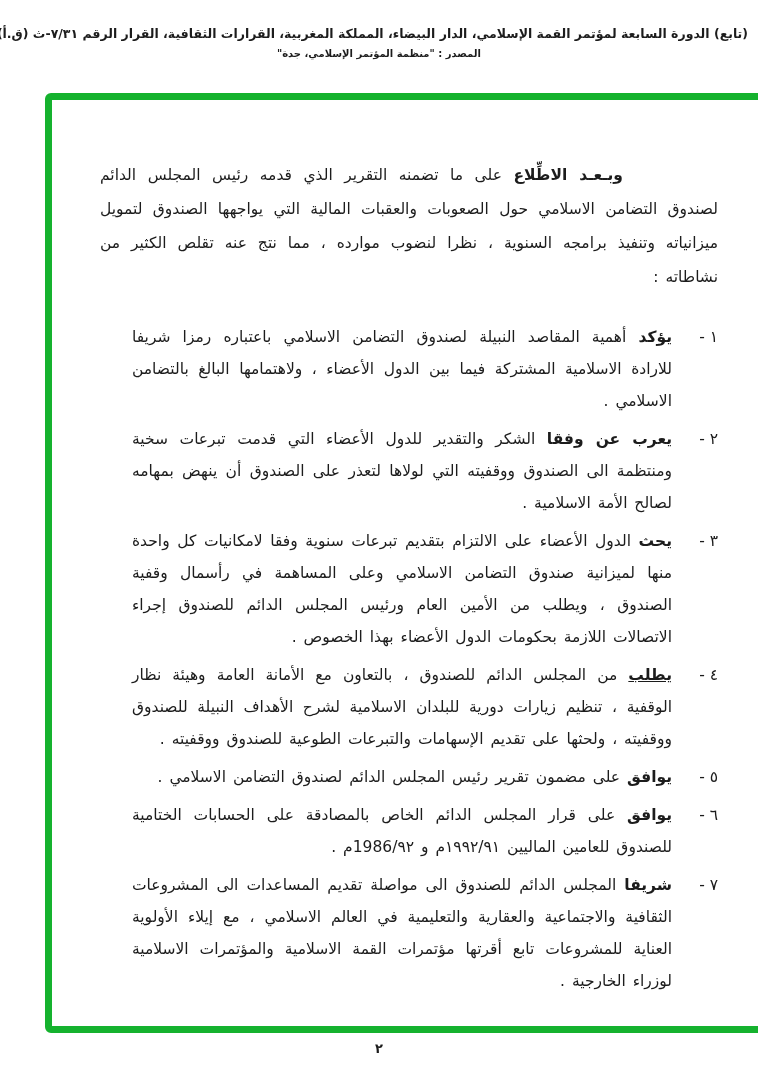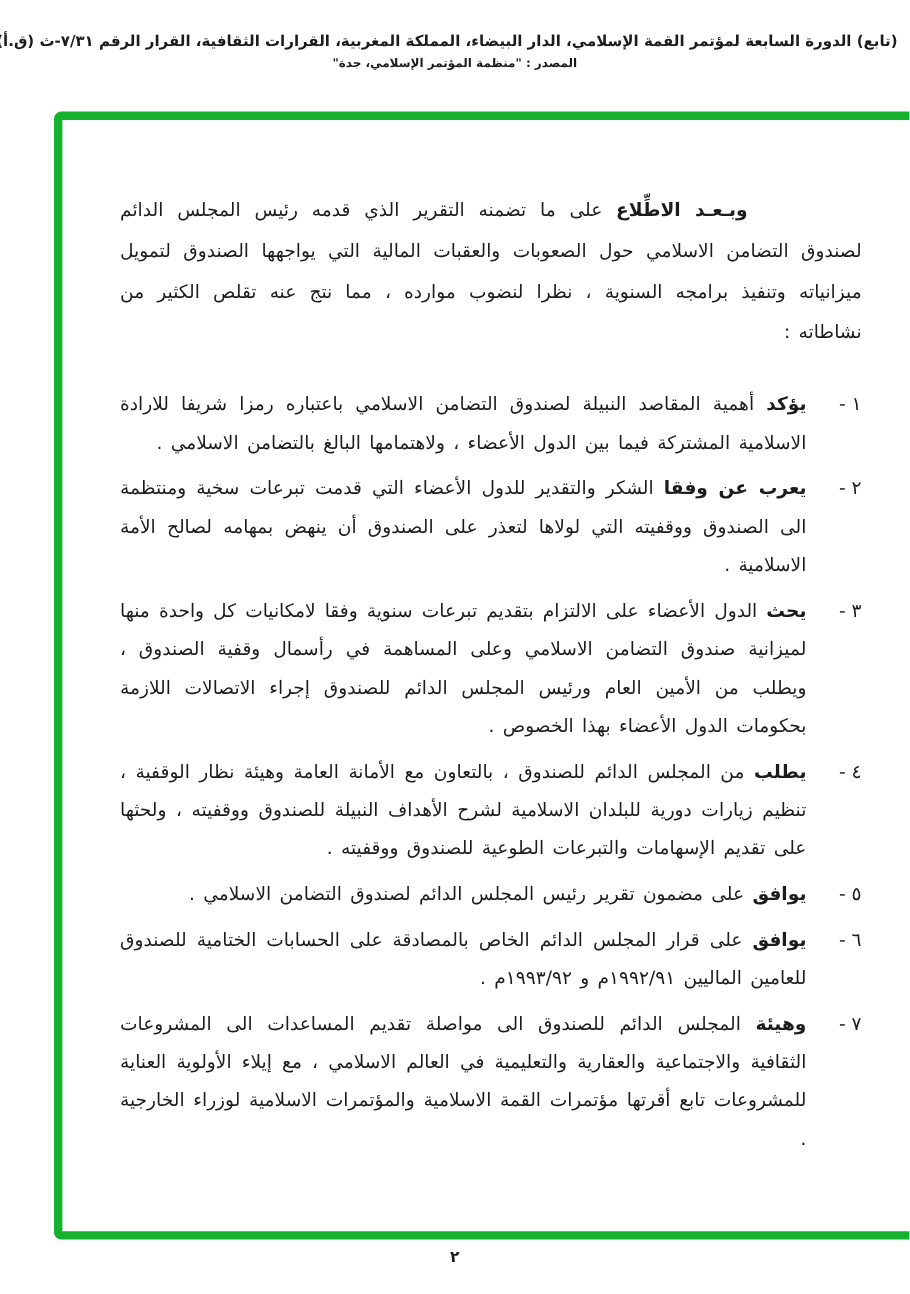--- a/index.html
+++ b/index.html
@@ -18,23 +18,23 @@
     position:absolute;top:0;left:0;right:0;bottom:0;
     padding:58px 50px 0 48px;direction:rtl;unicode-bidi:embed;
   }
   .intro{
     font-size:15.5px;line-height:34px;text-align:justify;text-indent:95px;
     word-spacing:2px;margin:0;
   }
   .clause-list{margin-top:27px;}
   .clause{display:flex;direction:rtl;margin-bottom:6px;font-size:15.5px;line-height:32px;}
   .clause .num{flex:0 0 46px;white-space:nowrap;}
-  .clause .txt{flex:1;text-align:justify;word-spacing:2px;}
+  .clause .txt{flex:1;text-align:justify;word-spacing:2px;margin-left:32px;}
   .lead{font-weight:bold;}
-  .lead.u{}
+  .lead.u{text-decoration:underline;}
   .pagenum{position:absolute;left:0;right:0;top:1041px;text-align:center;font-size:13px;font-weight:bold;}
 </style>
 </head>
 <body>
 
 <div class="page">
 
   <div class="doc-header">
     <div class="line1">(تابع) الدورة السابعة لمؤتمر القمة الإسلامي، الدار البيضاء، المملكة المغربية، القرارات الثقافية، القرار الرقم ٧/٣١-ث (ق.أ)</div>
     <div class="line2">المصدر :  "منظمة المؤتمر الإسلامي، جدة"</div>
@@ -67,26 +67,26 @@
           <span class="txt"><span class="lead u">يطلب</span><span> من المجلس الدائم للصندوق ، بالتعاون مع الأمانة العامة وهيئة نظار الوقفية ، تنظيم زيارات دورية للبلدان الاسلامية لشرح الأهداف النبيلة للصندوق ووقفيته ، ولحثها على تقديم الإسهامات والتبرعات الطوعية للصندوق ووقفيته .</span></span>
         </div>
 
         <div class="clause">
           <span class="num">٥ -</span>
           <span class="txt"><span class="lead">يوافق</span><span> على مضمون تقرير رئيس المجلس الدائم لصندوق التضامن الاسلامي .</span></span>
         </div>
 
         <div class="clause">
           <span class="num">٦ -</span>
-          <span class="txt"><span class="lead">يوافق</span><span> على قرار المجلس الدائم الخاص بالمصادقة على الحسابات الختامية للصندوق للعامين الماليين ١٩٩٢/٩١م و ١٩٩٣/٩٢م .</span></span>
+          <span class="txt"><span class="lead">يوافق</span><span> على قرار المجلس الدائم الخاص بالمصادقة على الحسابات الختامية للصندوق للعامين الماليين ١٩٩٢/٩١م و 1986/٩٢م .</span></span>
         </div>
 
         <div class="clause">
           <span class="num">٧ -</span>
-          <span class="txt"><span class="lead">وهيئة</span><span> المجلس الدائم للصندوق الى مواصلة تقديم المساعدات الى المشروعات الثقافية والاجتماعية والعقارية والتعليمية في العالم الاسلامي ، مع إيلاء الأولوية العناية للمشروعات تابع أقرتها مؤتمرات القمة الاسلامية والمؤتمرات الاسلامية لوزراء الخارجية .</span></span>
+          <span class="txt"><span class="lead">شريفا</span><span> المجلس الدائم للصندوق الى مواصلة تقديم المساعدات الى المشروعات الثقافية والاجتماعية والعقارية والتعليمية في العالم الاسلامي ، مع إيلاء الأولوية العناية للمشروعات تابع أقرتها مؤتمرات القمة الاسلامية والمؤتمرات الاسلامية لوزراء الخارجية .</span></span>
         </div>
 
       </div>
     </div>
   </div>
 
   <div class="pagenum">٢</div>
 
 </div>
 

